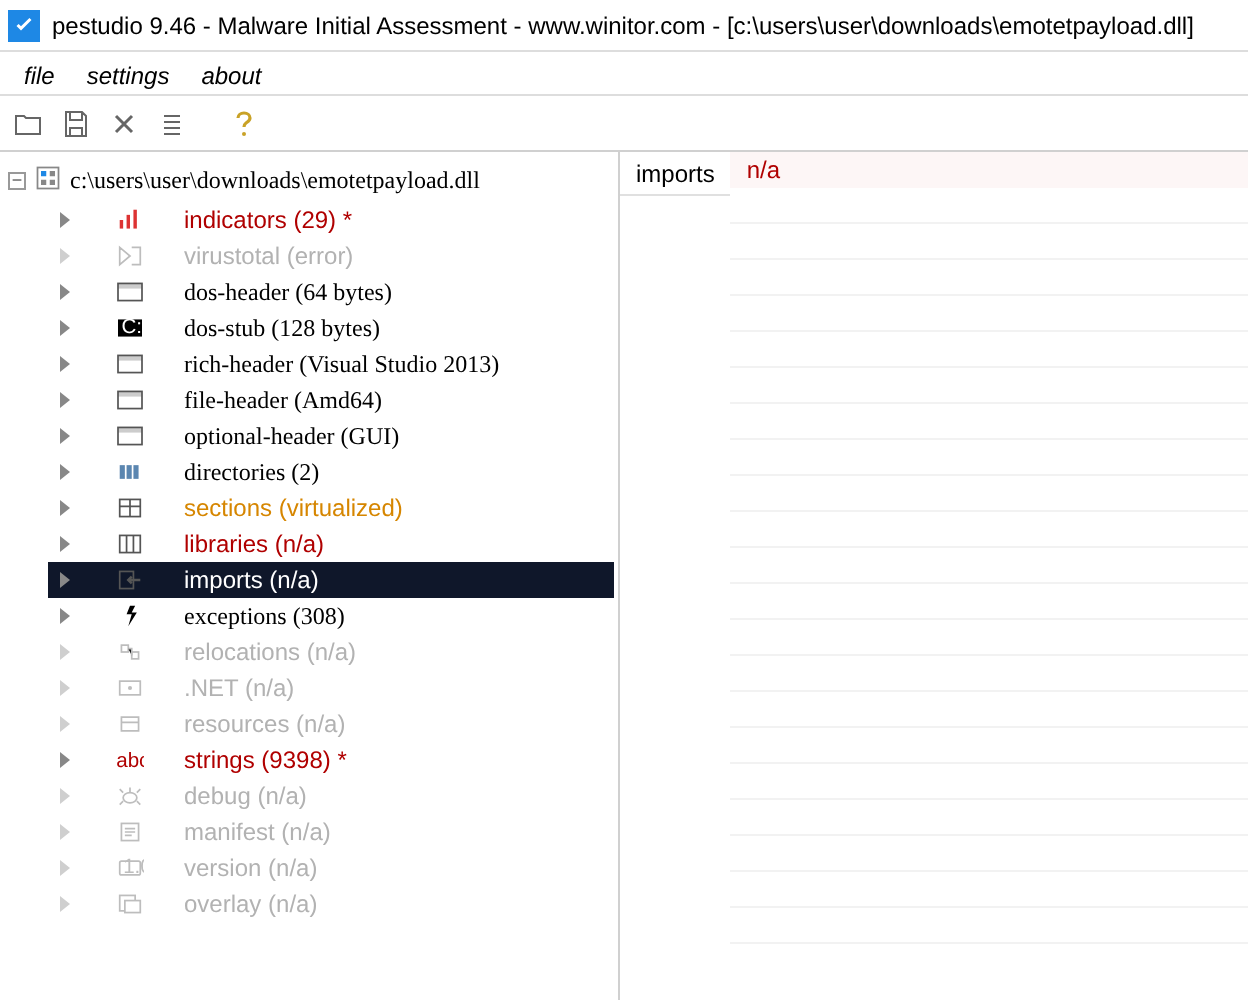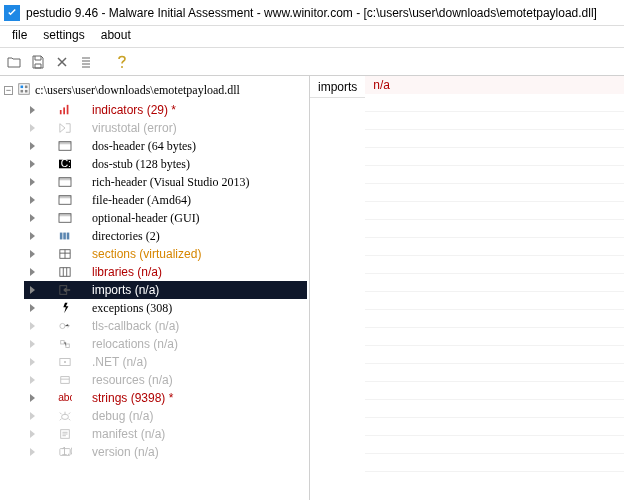--- a/index.html
+++ b/index.html
@@ -1,21 +1,21 @@
 <!DOCTYPE html>
 <html><head>
 <meta charset="utf-8">
 <style>
 * { margin: 0; padding: 0; box-sizing: border-box; font-family: "Segoe UI", Tahoma, sans-serif; font-size: 12px; }
 body { background: #fff; width: 624px; height: 500px; overflow: hidden; display: flex; flex-direction: column; }
 .titlebar { background: #fff; border-bottom: 1px solid #ddd; height: 26px; display: flex; align-items: center; padding: 0 4px; }
 .titlebar-icon { width: 16px; height: 16px; background: #1e88e5; margin-right: 6px; display: flex; align-items: center; justify-content: center; }
 .titlebar-icon svg { width: 12px; height: 12px; }
 .titlebar-text { font-size: 12px; color: #000; }
-.menubar { height: 22px; display: flex; align-items: flex-start; padding: 0 4px; border-bottom: 1px solid #ddd; }
+.menubar { height: 22px; display: flex; align-items: flex-end; padding: 0 4px; border-bottom: 1px solid #ddd; font-style: italic; }
 .menuitem { padding: 2px 8px; cursor: default; }
 .toolbar { height: 28px; display: flex; align-items: center; padding: 0 4px; border-bottom: 1px solid #d0d0d0; gap: 4px; }
 .toolbtn { width: 20px; height: 20px; display: flex; align-items: center; justify-content: center; cursor: default; color: #666; }
 .toolbtn svg { width: 16px; height: 16px; }
 .content { flex: 1; display: flex; }
 .tree-pane { width: 310px; border-right: 1px solid #d0d0d0; overflow: auto; padding: 4px 2px; }
 .detail-pane { flex: 1; display: flex; flex-direction: row; }
 .detail-header { height: 22px; border-bottom: 1px solid #e0e0e0; display: flex; align-items: center; padding: 0 8px; color: #000; font-size: 12px; }
 .detail-body { flex: 1; }
 .detail-row { height: 18px; display: flex; align-items: center; padding: 0 8px; color: #b00000; background: #fdf6f6; font-size: 12px; }
@@ -242,32 +242,20 @@
             </svg>
           </span>
           <span class="label clr-black">exceptions (308)</span>
         </div>
         <div class="tree-node">
           <span class="exp">
             <span class="tri" style="border-left-color:#cfcfcf"></span>
           </span>
           <span class="icon">
             <svg width="14" height="12" viewBox="0 0 16 14">
-              <circle cx="5" cy="7" r="3" fill="none" stroke="#bdbdbd"></circle>
-              <path stroke="#bdbdbd" d="M8 7h5l-2-2m2 2l-2 2"></path>
-            </svg>
-          </span>
-          <span class="label clr-gray">tls-callback (n/a)</span>
-        </div>
-        <div class="tree-node">
-          <span class="exp">
-            <span class="tri" style="border-left-color:#cfcfcf"></span>
-          </span>
-          <span class="icon">
-            <svg width="14" height="12" viewBox="0 0 16 14">
               <rect x="3" y="3" width="4" height="4" fill="none" stroke="#bdbdbd"></rect>
               <rect x="9" y="7" width="4" height="4" fill="none" stroke="#bdbdbd"></rect>
               <path stroke="#bdbdbd" d="M7 5h2v4"></path>
             </svg>
           </span>
           <span class="label clr-gray">relocations (n/a)</span>
         </div>
         <div class="tree-node">
           <span class="exp">
             <span class="tri" style="border-left-color:#cfcfcf"></span>
@@ -330,20 +318,32 @@
           <span class="exp">
             <span class="tri" style="border-left-color:#cfcfcf"></span>
           </span>
           <span class="icon">
             <svg width="14" height="12" viewBox="0 0 16 14">
               <rect x="2" y="3" width="12" height="8" rx="1" fill="none" stroke="#bdbdbd"></rect>
               <text x="4" y="10" font-size="6" fill="#bdbdbd">1.0</text>
             </svg>
           </span>
           <span class="label clr-gray">version (n/a)</span>
+        </div>
+        <div class="tree-node">
+          <span class="exp">
+            <span class="tri" style="border-left-color:#cfcfcf"></span>
+          </span>
+          <span class="icon">
+            <svg width="14" height="12" viewBox="0 0 16 14">
+              <rect x="2" y="2" width="9" height="9" fill="none" stroke="#bdbdbd"></rect>
+              <rect x="5" y="5" width="9" height="7" fill="#fff" stroke="#bdbdbd"></rect>
+            </svg>
+          </span>
+          <span class="label clr-gray">overlay (n/a)</span>
         </div>
       </div>
   </div>
 
   <div class="detail-pane">
     <div class="detail-header">imports</div>
     <div class="detail-body">
       <div class="detail-row">n/a</div>
       <div class="detail-empty-row"></div>
       <div class="detail-empty-row"></div>

